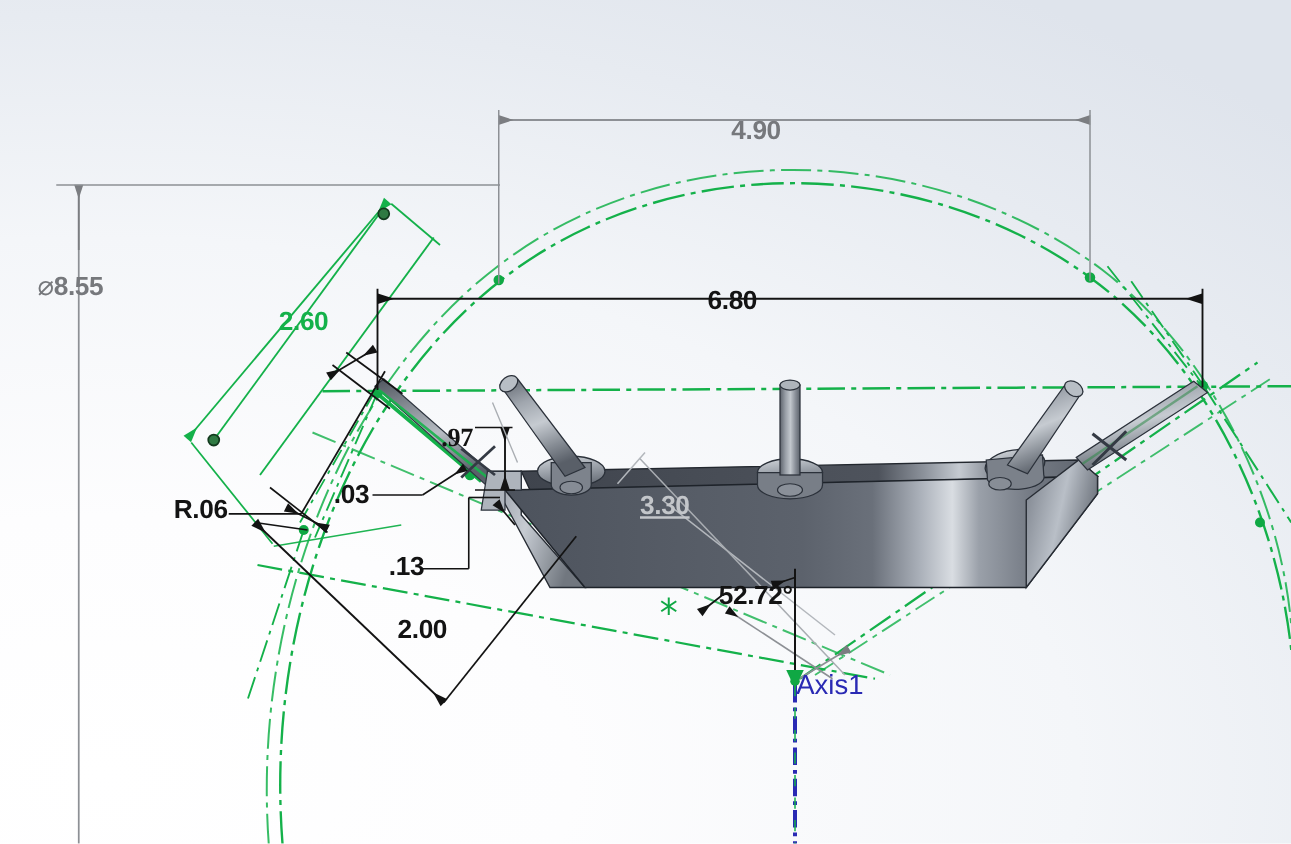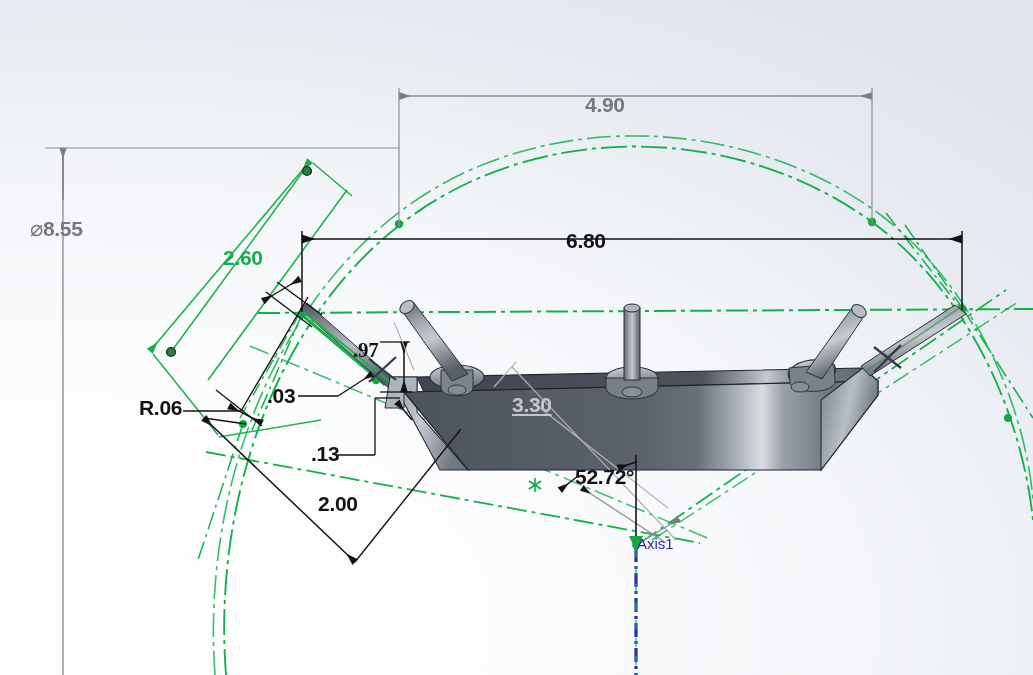--- a/index.html
+++ b/index.html
@@ -19,21 +19,21 @@
     position:absolute;white-space:nowrap;
     font-family:"Liberation Sans", sans-serif;
     font-weight:bold;
     -webkit-font-smoothing:antialiased;
     user-select:none;
   }
   .dim-black{color:#131313;font-size:21px;letter-spacing:-0.3px;}
   .dim-gray{color:#76787c;font-size:21px;letter-spacing:-0.3px;}
   .dim-green{color:#14b14a;font-size:21px;letter-spacing:-0.3px;}
   .dim-model{color:#c3c6ca;font-size:21px;letter-spacing:-0.3px;font-weight:bold;text-decoration:underline;}
-  .axis-lbl{color:#2a2ab4;font-size:15px;font-weight:normal;letter-spacing:0px;}
+  .axis-lbl{color:#2a2ab4;font-size:22px;font-weight:normal;letter-spacing:0px;}
   .dia-sym{font-weight:normal;font-size:22px;}
 </style>
 </head>
 <body>
 
 <div id="viewport">
 
   <svg id="scene" viewBox="0 0 1033 675" xmlns="http://www.w3.org/2000/svg">
 
     <defs>

